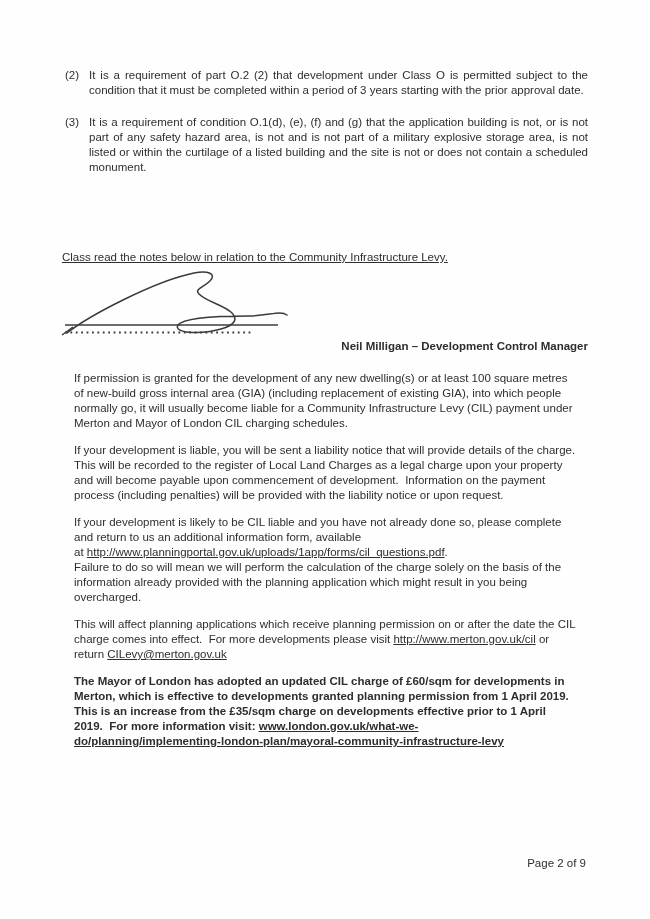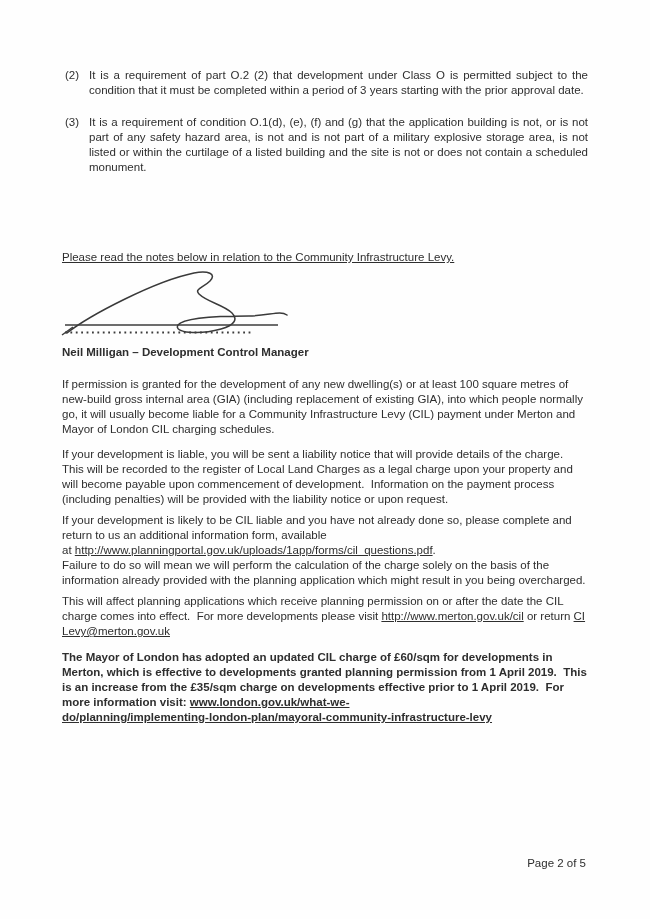--- a/index.html
+++ b/index.html
@@ -14,29 +14,29 @@
     color: #2e2e2e;
     box-sizing: border-box;
     padding: 68px 62px 0 62px;
     overflow: hidden;
   }
   .conditions { margin-left: 3px; }
   .cond { display: flex; margin: 0; }
   .cond + .cond { margin-top: 17px; }
   .cond-num { width: 24px; flex-shrink: 0; }
   .cond-text { flex: 1; text-align: justify; white-space: normal; }
-  .para { margin: 0; white-space: pre-wrap; }
+  .para { margin: 12px; white-space: pre-wrap; }
   .note-underlined {
     margin: 75px 0 0 0;
     text-decoration: underline;
   }
   .sig-block { position: relative; height: 68px; margin-top: 2px; }
   .sig-block svg { position: absolute; left: -2px; top: 0; }
   .bold { font-weight: bold; }
-  .name-block { margin-top: 10px; }
+  .name-block { margin-top: 4px; text-align: right; }
   .heading { margin-top: 18px; font-weight: bold; }
   .mt16 { margin-top: 17px; }
   .mt10 { margin-top: 10px; }
   .mt6  { margin-top: 6px; }
   .mt11 { margin-top: 11px; }
   a.doc-link, span.doc-link {
     color: #2e2e2e;
     text-decoration: underline;
     cursor: pointer;
     word-break: break-all;
@@ -57,21 +57,21 @@
     <div class="cond">
         <span class="cond-num">(2)</span>
         <span class="cond-text">It is a requirement of part O.2 (2) that development under Class O is permitted subject to the condition that it must be completed within a period of 3 years starting with the prior approval date.</span>
       </div>
     <div class="cond">
         <span class="cond-num">(3)</span>
         <span class="cond-text">It is a requirement of condition O.1(d), (e), (f) and (g) that the application building is not, or is not part of any safety hazard area, is not and is not part of a military explosive storage area, is not listed or within the curtilage of a listed building and the site is not or does not contain a scheduled monument.</span>
       </div>
   </div>
 
-  <p class="note-underlined">Please read the notes below in relation to the Community Infrastructure Levy.</p>
+  <p class="note-underlined">Class read the notes below in relation to the Community Infrastructure Levy.</p>
 
   <div class="sig-block">
     <svg width="235" height="72" viewBox="0 0 235 72">
       <path d="M7,66 C30,48 95,14 134,6 C148,3 157,7 150,14 C143,21 134,22 139,27 C147,35 164,38 172,46 C178,52 175,58 161,62 C139,68 113,66 118,58 C123,51 157,49 189,49 C209,49 220,43 227,48" fill="none" stroke="#3a3a3a" stroke-width="1.5" stroke-linecap="round"></path>
       <line x1="5" y1="58" x2="218" y2="58" stroke="#3c3c3c" stroke-width="1.3"></line>
       <line x1="5" y1="65.5" x2="193" y2="65.5" stroke="#3c3c3c" stroke-width="2" stroke-dasharray="1.8 3.6"></line>
       <path d="M2,68 L13,60" fill="none" stroke="#3a3a3a" stroke-width="1.4"></path>
     </svg>
   </div>
 
@@ -83,15 +83,15 @@
   <p class="para mt16">If permission is granted for the development of any new dwelling(s) or at least 100 square metres of new-build gross internal area (GIA) (including replacement of existing GIA), into which people normally go, it will usually become liable for a Community Infrastructure Levy (CIL) payment under Merton and Mayor of London CIL charging schedules.</p>
 
   <p class="para mt10">If your development is liable, you will be sent a liability notice that will provide details of the charge.  This will be recorded to the register of Local Land Charges as a legal charge upon your property and will become payable upon commencement of development.  Information on the payment process (including penalties) will be provided with the liability notice or upon request.</p>
 
   <p class="para mt6"><span>If your development is likely to be CIL liable and you have not already done so, please complete and return to us an additional information form, available</span><br><span>at </span><a class="doc-link">http://www.planningportal.gov.uk/uploads/1app/forms/cil_questions.pdf</a><span>.</span><br><span>Failure to do so will mean we will perform the calculation of the charge solely on the basis of the information already provided with the planning application which might result in you being overcharged.</span></p>
 
   <p class="para mt6"><span>This will affect planning applications which receive planning permission on or after the date the CIL charge comes into effect.  For more developments please visit </span><a class="doc-link">http://www.merton.gov.uk/cil</a><span> or return </span><a class="doc-link">CILevy@merton.gov.uk</a></p>
 
   <p class="para bold mt11"><span>The Mayor of London has adopted an updated CIL charge of £60/sqm for developments in Merton, which is effective to developments granted planning permission from 1 April 2019.  This is an increase from the £35/sqm charge on developments effective prior to 1 April 2019.  For more information visit: </span><a class="doc-link">www.london.gov.uk/what-we-</a><br><a class="doc-link">do/planning/implementing-london-plan/mayoral-community-infrastructure-levy</a></p>
 
-  <div class="footer">Page 2 of 5</div>
+  <div class="footer">Page 2 of 9</div>
 
 </div>
 
 </body></html>

